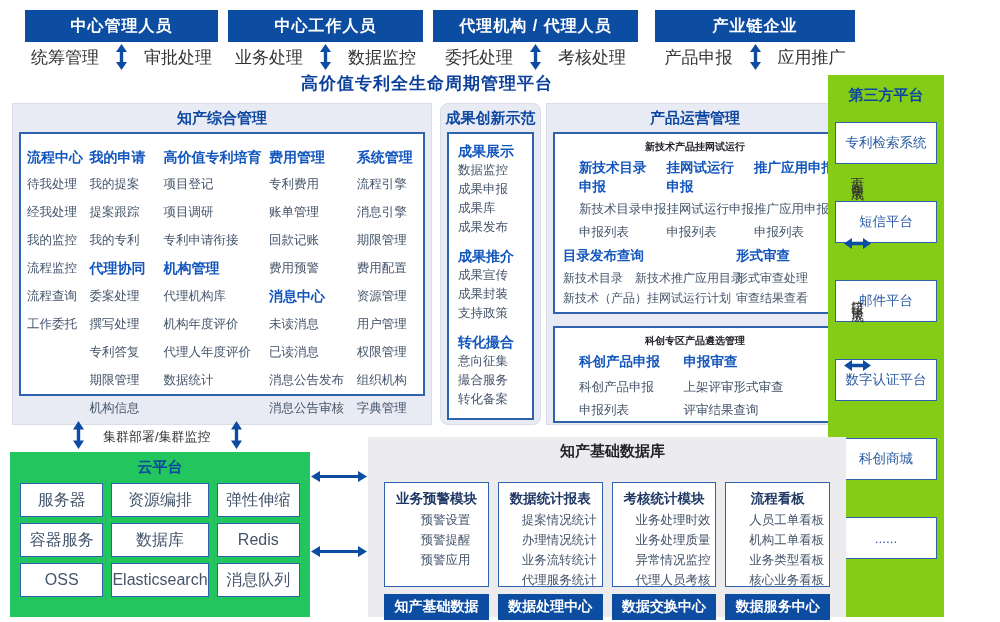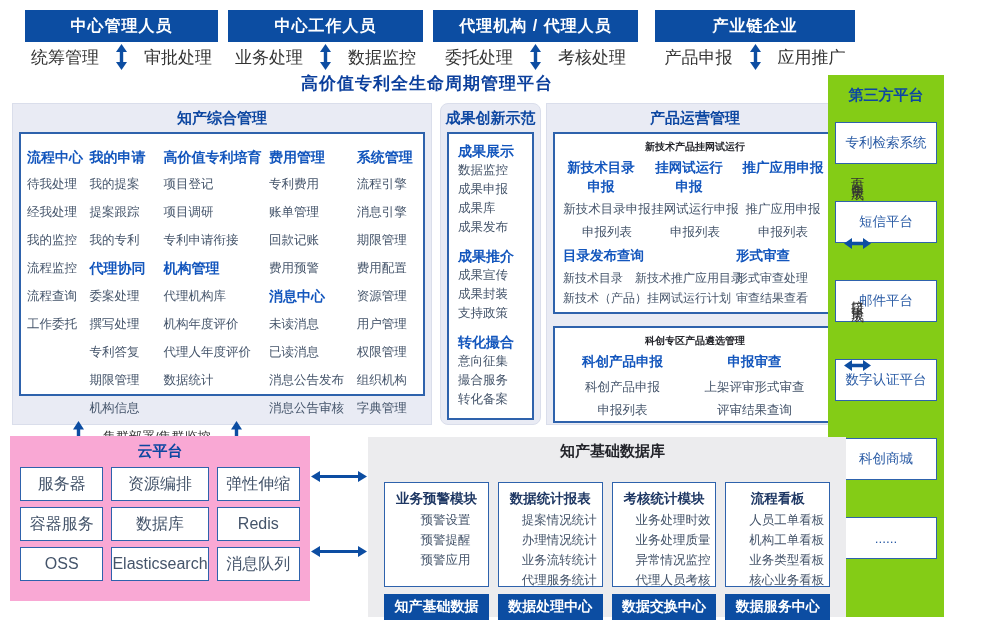--- a/index.html
+++ b/index.html
@@ -35,21 +35,21 @@
   .col-header { font-size:14px; font-weight:bold; color:#1356bd; height:24px; line-height:22px; white-space:nowrap; }
   .sub-header { font-size:14px; font-weight:bold; color:#1356bd; height:28px; line-height:28px; white-space:nowrap; }
   .item { font-size:12.5px; color:#44546a; height:28px; line-height:28px; white-space:nowrap; }
   
   .cg-box { height:288px; padding:2px 0 0 9px; }
   .cg-header { font-size:14px; font-weight:bold; color:#1356bd; height:20px; line-height:20px; margin-top:9px; }
   .cg-header:first-child { margin-top:5px; }
   .cg-item { font-size:12.5px; color:#44546a; height:19px; line-height:19px; }
   
   .pbox-title { text-align:center; font-weight:bold; font-size:10px; color:#23242a; padding-top:6px; }
-  .pgroups { display:flex; padding:4px 8px 0;text-align:center; }
+  .pgroups { display:flex; padding:4px 24px 0; }
   .pgroup { flex:1; }
   .pgroup-header { font-weight:bold; font-size:13.5px; color:#1356bd; min-height:40px; line-height:19px; }
   .pgroup-header.narrow { width:76px; }
   .pgroup-header.nowrap { white-space:nowrap; }
   .pitem { font-size:12.5px; color:#44546a; height:23px; line-height:23px; white-space:nowrap; }
   .prow2 { display:flex; padding:2px 8px 0; }
   .cat { flex:1.9; min-width:0; }
   .rev { flex:1; }
   .cat-line { display:flex; gap:12px; font-size:12px; color:#44546a; height:20px; line-height:20px; white-space:nowrap; }
   .cat-line2 { font-size:12px; color:#44546a; height:20px; line-height:20px; white-space:nowrap; }
@@ -59,21 +59,21 @@
   .tp-list { display:flex; flex-direction:column; align-items:center; margin-top:17px; gap:37px; }
   .tp-box {
     width:102px; height:42px; background:#fff; border:1.5px solid #2e62ac; box-sizing:border-box;
     display:flex; align-items:center; justify-content:center; font-size:13.5px; color:#2a5ba5;
   }
   
   .integ-label { position:absolute; left:848px; writing-mode:vertical-rl; font-size:13px; color:#333; letter-spacing:3px; }
   
   .cluster-label { position:absolute; left:103px; top:428px; font-size:13px; color:#333; }
   
-  #cloud { position:absolute; left:10px; top:436px; width:300px; height:165px; background:#f9a8d4; }
+  #cloud { position:absolute; left:10px; top:452px; width:300px; height:165px; background:#22c55e; }
   .cloud-title { text-align:center; font-weight:bold; font-size:15px; color:#0d47a1; padding-top:6px; }
   .cloud-grid { display:grid; grid-template-columns:repeat(3,1fr); gap:6px 8px; padding:6px 10px 0; }
   .cloud-cell {
     background:#fff; border:1.5px solid #2e62ac; height:34px; box-sizing:border-box;
     display:flex; align-items:center; justify-content:center; font-size:16px; color:#44546a;
   }
   
   #database { position:absolute; left:368px; top:437px; width:478px; height:180px; background:#ececee; }
   .db-title { text-align:center; font-weight:bold; font-size:15px; color:#23242a; padding-top:5px;padding-left:11px; }
   .db-modules { display:flex; gap:9px; padding:5px 16px 0; }

